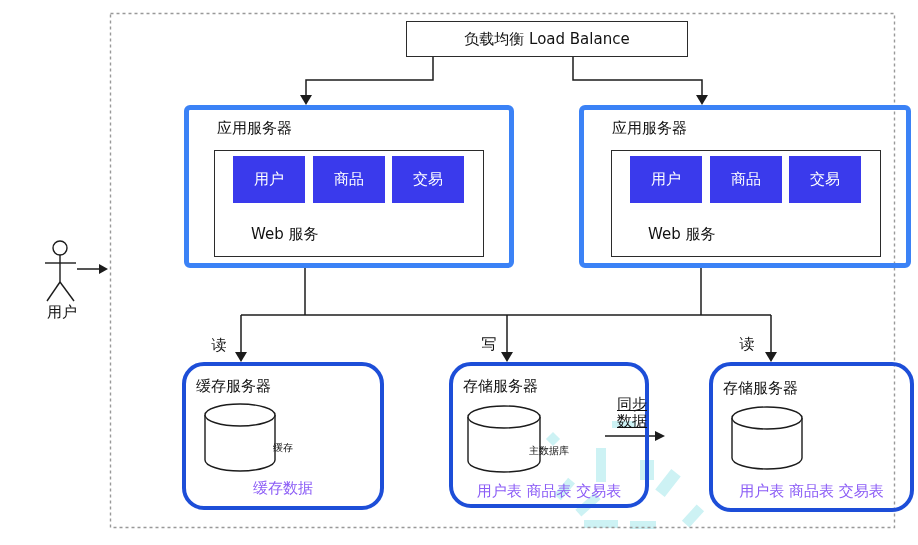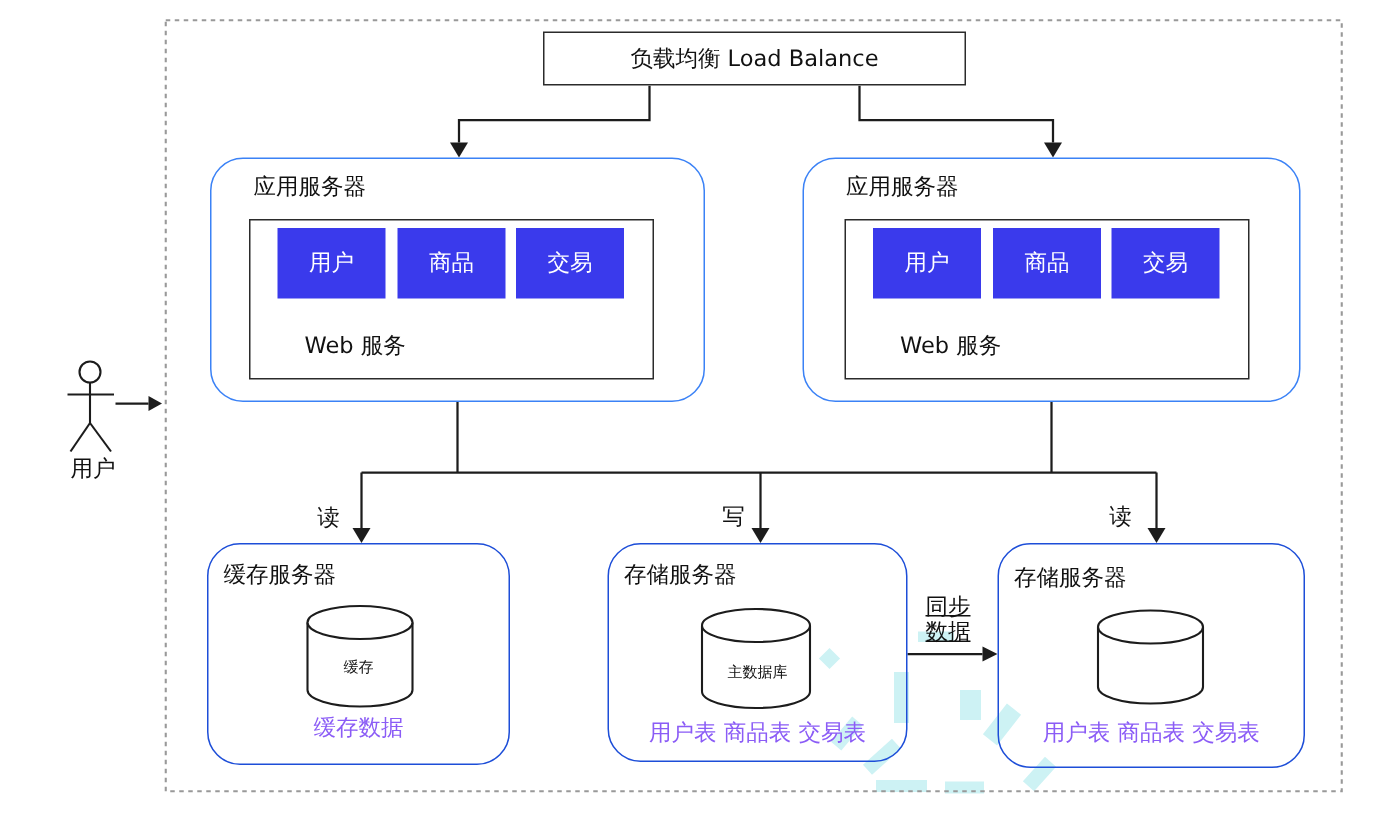--- a/index.html
+++ b/index.html
@@ -6,27 +6,27 @@
   body { background: #fff; font-family: "DejaVu Sans", "Liberation Sans", sans-serif; }
   #canvas {
     position: relative; width: 918px; height: 545px;
     background: #ffffff; overflow: hidden;
   }
   
   .wm { position: absolute; background: #cdf2f4; z-index: 1; }
   
   #wires { position: absolute; left: 0; top: 0; z-index: 5; pointer-events: none; }
   
-  .node { position: absolute; z-index: 10; background: transparent; }
+  .node { position: absolute; z-index: 10; background: transparent; margin-left: 44px; }
   .lb-box {
     border: 1px solid #2b2b2b; display: flex; align-items: center; justify-content: center;
     font-size: 15px; color: #111; background: #fff;
   }
-  .server-box { border: 1px solid #3b82f6; border-radius: 22px; }
-  .bottom-box { border: 1px solid #1d4ed8; border-radius: 22px; }
+  .server-box { border: 5px solid #3b82f6; border-radius: 6px; }
+  .bottom-box { border: 4px solid #1d4ed8; border-radius: 22px; }
   .box-title { position: absolute; font-size: 15px; color: #111; white-space: nowrap; }
   .inner-box { position: absolute; border: 1px solid #2b2b2b; background: #fff; }
   .module {
     position: absolute; width: 72px; height: 47px; top: 5px;
     background: #3a3aec; color: #fff; font-size: 15px;
     display: flex; align-items: center; justify-content: center;
   }
   .web-label { position: absolute; left: 36px; top: 74px; font-size: 15px; color: #111; }
   .caption { position: absolute; left: 0; right: 0; text-align: center; font-size: 15px; color: #8b5cf6; white-space: nowrap; }
   .cyl-label { position: absolute; left: 0; right: 0; text-align: center; font-size: 10px; color: #111; white-space: nowrap; }

